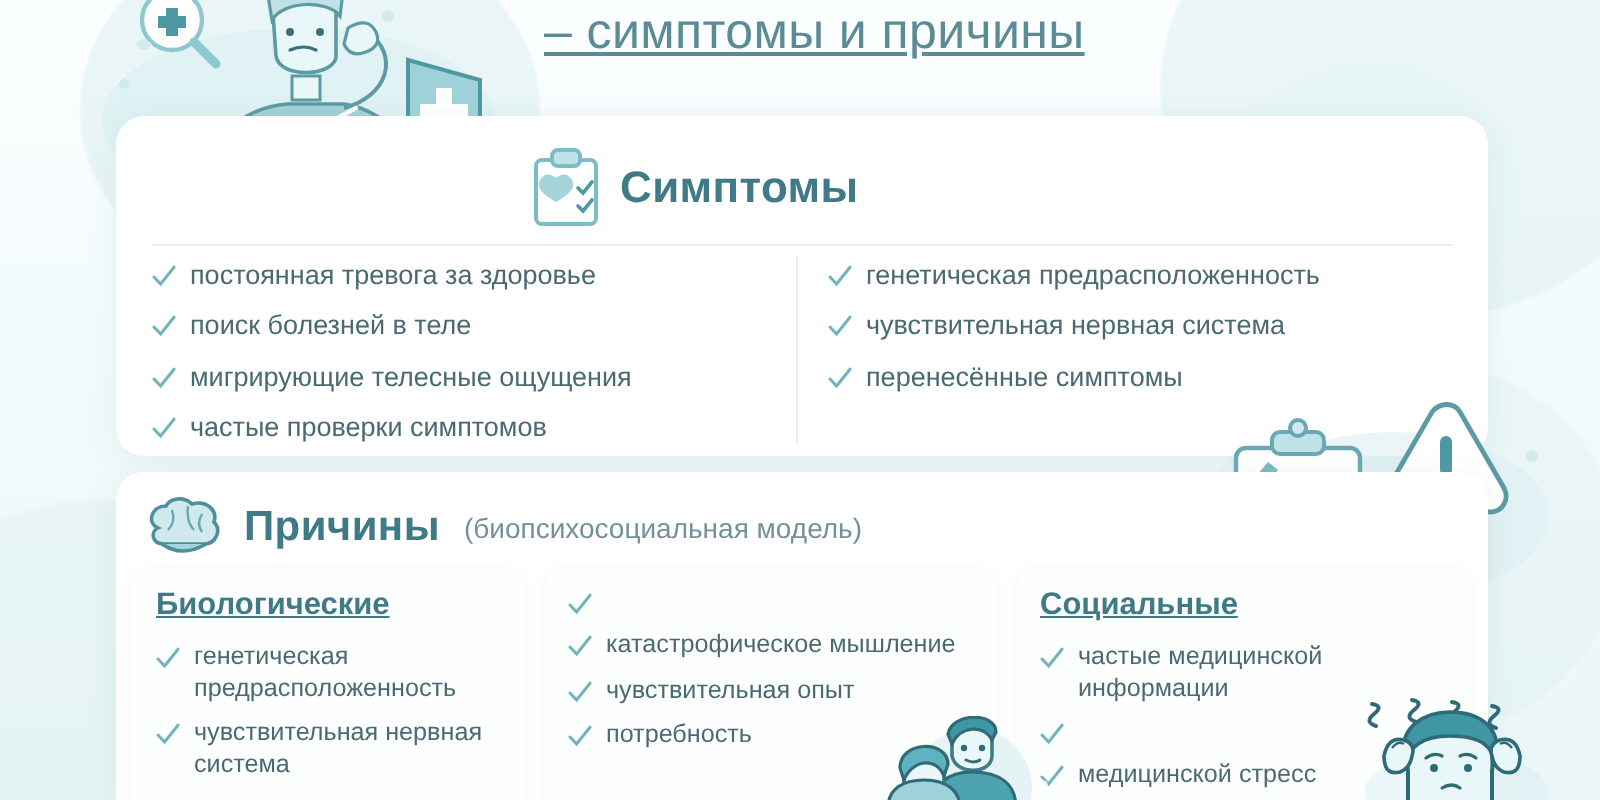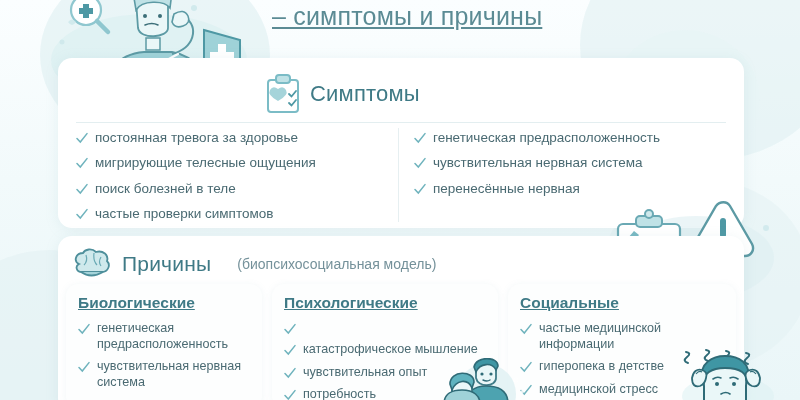--- a/index.html
+++ b/index.html
@@ -32,37 +32,37 @@
   .card{
     position:absolute;background:#ffffff;border-radius:14px;
     box-shadow:0 2px 14px rgba(120,170,180,.13);
   }
   #symptoms-card{left:58px;top:58px;width:686px;height:170px;}
   #causes-card{left:58px;top:236px;width:686px;height:176px;border-radius:14px;}
 
   
   .sect-head{position:absolute;display:flex;align-items:center;gap:10px;}
   #symptoms-head{left:266px;top:74px;}
-  .sect-title{font-size:22px;font-weight:400;color:#3f7a86;letter-spacing:.2px;}
+  .sect-title{font-size:22px;font-weight:700;color:#3f7a86;letter-spacing:.2px;}
   .hr{position:absolute;left:76px;top:122px;width:650px;height:1px;background:#e3eef0;}
 
   
   .sym-col{position:absolute;}
   #sym-left{left:76px;top:130px;width:310px;}
   #sym-right{left:414px;top:130px;width:318px;}
   .v-div{position:absolute;left:398px;top:128px;width:1px;height:94px;background:#e6eff1;}
   .li{display:flex;align-items:flex-start;gap:7px;margin-bottom:8.5px;}
   .li .txt{font-size:13.5px;color:#4a6a72;line-height:1.25;}
   .chk{flex:0 0 auto;width:12px;height:12px;margin-top:2px;}
   .chk svg{display:block;}
 
   
   #causes-head{left:72px;top:248px;}
   #causes-head .sect-title{font-size:21px;text-align:center;}
-  .sub{font-size:14px;color:#74919a;margin-left:16px;}
+  .sub{font-size:14px;color:#74919a;margin-left:2px;}
 
   
   .ccol{position:absolute;background:#fdfefe;border-radius:12px;
         box-shadow:0 1px 7px rgba(120,170,180,.10);padding:10px 12px 6px 12px;
         box-sizing:border-box;overflow:hidden;}
   #col-bio{left:66px;top:284px;width:196px;height:124px;}
   #col-psy{left:272px;top:284px;width:226px;height:124px;}
   #col-soc{left:508px;top:284px;width:228px;height:124px;}
   .ctitle{font-size:15.5px;font-weight:700;color:#3f7a86;margin:0 0 9px 0;text-decoration:underline;}
   .ccol .li{margin-bottom:7px;}
@@ -151,36 +151,36 @@
         </svg>
       </span>
     <span class="txt">постоянная тревога за здоровье</span>
   </div>
   <div class="li">
     <span class="chk">
         <svg width="12" height="12" viewBox="0 0 12 12">
           <path d="M1 6.5 L4.3 10 L11 1.6" fill="none" stroke="#6fb3bd" stroke-width="1.5" stroke-linecap="round"></path>
         </svg>
       </span>
+    <span class="txt">поиск болезней в теле</span>
+  </div>
+  <div class="li">
+    <span class="chk">
+        <svg width="12" height="12" viewBox="0 0 12 12">
+          <path d="M1 6.5 L4.3 10 L11 1.6" fill="none" stroke="#6fb3bd" stroke-width="1.5" stroke-linecap="round"></path>
+        </svg>
+      </span>
     <span class="txt">мигрирующие телесные ощущения</span>
   </div>
   <div class="li">
     <span class="chk">
         <svg width="12" height="12" viewBox="0 0 12 12">
           <path d="M1 6.5 L4.3 10 L11 1.6" fill="none" stroke="#6fb3bd" stroke-width="1.5" stroke-linecap="round"></path>
         </svg>
       </span>
-    <span class="txt">поиск болезней в теле</span>
-  </div>
-  <div class="li">
-    <span class="chk">
-        <svg width="12" height="12" viewBox="0 0 12 12">
-          <path d="M1 6.5 L4.3 10 L11 1.6" fill="none" stroke="#6fb3bd" stroke-width="1.5" stroke-linecap="round"></path>
-        </svg>
-      </span>
     <span class="txt">частые проверки симптомов</span>
   </div>
 </div>
 
 <div class="sym-col" id="sym-right">
   <div class="li">
     <span class="chk">
         <svg width="12" height="12" viewBox="0 0 12 12">
           <path d="M1 6.5 L4.3 10 L11 1.6" fill="none" stroke="#6fb3bd" stroke-width="1.5" stroke-linecap="round"></path>
         </svg>
@@ -194,21 +194,21 @@
         </svg>
       </span>
     <span class="txt">чувствительная нервная система</span>
   </div>
   <div class="li">
     <span class="chk">
         <svg width="12" height="12" viewBox="0 0 12 12">
           <path d="M1 6.5 L4.3 10 L11 1.6" fill="none" stroke="#6fb3bd" stroke-width="1.5" stroke-linecap="round"></path>
         </svg>
       </span>
-    <span class="txt">перенесённые нервная</span>
+    <span class="txt">перенесённые симптомы</span>
   </div>
 </div>
 
 <svg id="illus-clip" viewBox="0 0 176 104">
   <ellipse cx="96" cy="60" rx="78" ry="42" fill="#ddeff1" opacity=".6"></ellipse>
   <rect x="18" y="26" width="62" height="70" rx="5" fill="#ffffff" stroke="#6aa9b4" stroke-width="2.2"></rect>
   <rect x="36" y="18" width="26" height="11" rx="4" fill="#bfe2e6" stroke="#6aa9b4" stroke-width="2"></rect>
   <circle cx="49" cy="16" r="4" fill="#cfe9ec" stroke="#6aa9b4" stroke-width="2"></circle>
   <path d="M28 40 l5 5 l6 -8 l-5 -4z" fill="#79b9c3"></path>
   <g stroke="#9fd0d7" stroke-width="3" stroke-linecap="round">
@@ -269,21 +269,20 @@
     <span class="chk">
         <svg width="12" height="12" viewBox="0 0 12 12">
           <path d="M1 6.5 L4.3 10 L11 1.6" fill="none" stroke="#6fb3bd" stroke-width="1.5" stroke-linecap="round"></path>
         </svg>
       </span>
     <span class="txt">чувствительная нервная система</span>
   </div>
 </div>
 
 <div class="ccol" id="col-psy">
-  <div class="ctitle">Психологические</div>
   <div class="li">
     <span class="chk">
         <svg width="12" height="12" viewBox="0 0 12 12">
           <path d="M1 6.5 L4.3 10 L11 1.6" fill="none" stroke="#6fb3bd" stroke-width="1.5" stroke-linecap="round"></path>
         </svg>
       </span>
   </div>
   <div class="li">
     <span class="chk">
         <svg width="12" height="12" viewBox="0 0 12 12">
@@ -319,21 +318,20 @@
         </svg>
       </span>
     <span class="txt">частые медицинской информации</span>
   </div>
   <div class="li">
     <span class="chk">
         <svg width="12" height="12" viewBox="0 0 12 12">
           <path d="M1 6.5 L4.3 10 L11 1.6" fill="none" stroke="#6fb3bd" stroke-width="1.5" stroke-linecap="round"></path>
         </svg>
       </span>
-    <span class="txt">гиперопека в детстве</span>
   </div>
   <div class="li">
     <span class="chk">
         <svg width="12" height="12" viewBox="0 0 12 12">
           <path d="M1 6.5 L4.3 10 L11 1.6" fill="none" stroke="#6fb3bd" stroke-width="1.5" stroke-linecap="round"></path>
         </svg>
       </span>
     <span class="txt">медицинской стресс</span>
   </div>
 </div>

